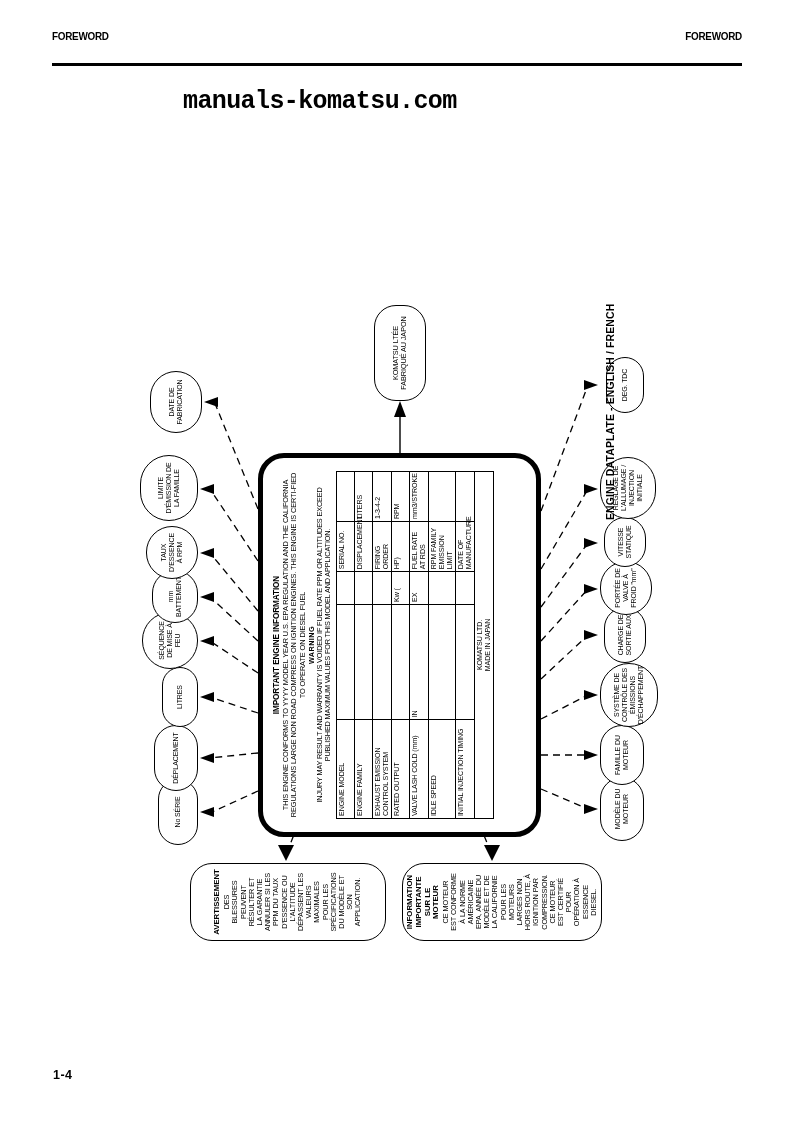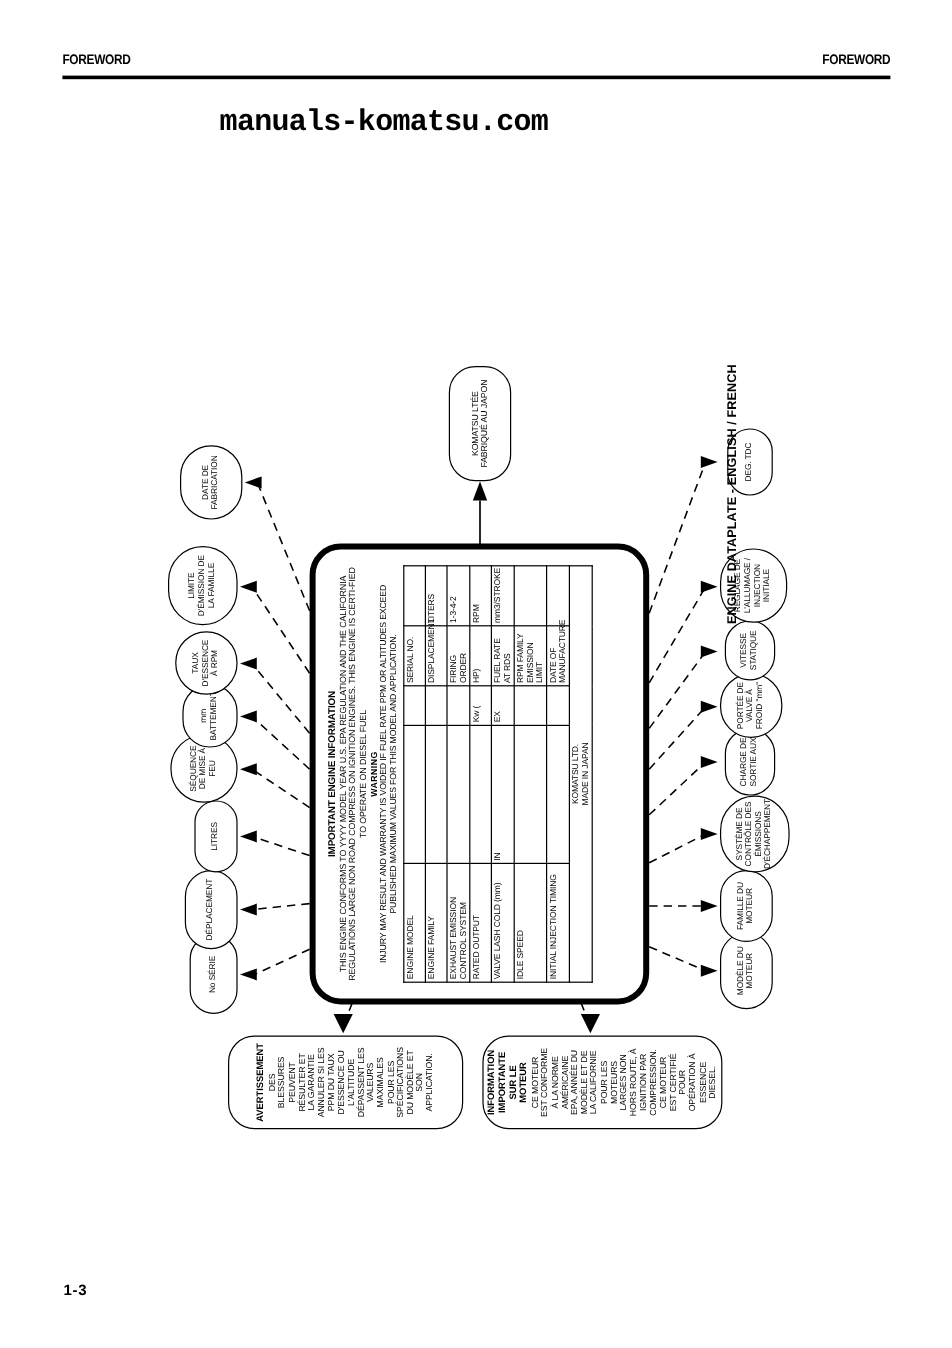--- a/index.html
+++ b/index.html
@@ -13,21 +13,21 @@
     position: relative;
     font-family: "Liberation Sans", sans-serif;
     color: #000000;
     overflow: hidden;
   }
 
   
   .page-header {
     position: absolute;
     left: 52px;
-    top: 44px;
+    top: 30px;
     width: 690px;
     height: 24px;
     text-align: center;
   }
   .page-header .hdr-left,
   .page-header .hdr-right {
     position: absolute;
     top: 0;
     font-size: 11.5px;
     font-weight: bold;
@@ -383,13 +383,13 @@
       <span class="bbody">KOMATSU LTÉE</span>
       <span class="bbody">FABRIQUÉ AU JAPON</span>
     </div>
 
   </div>
 
   <div class="fig-caption" style="left:604px; top:520px; transform: rotate(-90deg); transform-origin: left top;">ENGINE DATAPLATE - ENGLISH / FRENCH</div>
 
 </div>
 
-<div class="page-number">1-3</div>
+<div class="page-number">1-4</div>
 
 </body></html>

